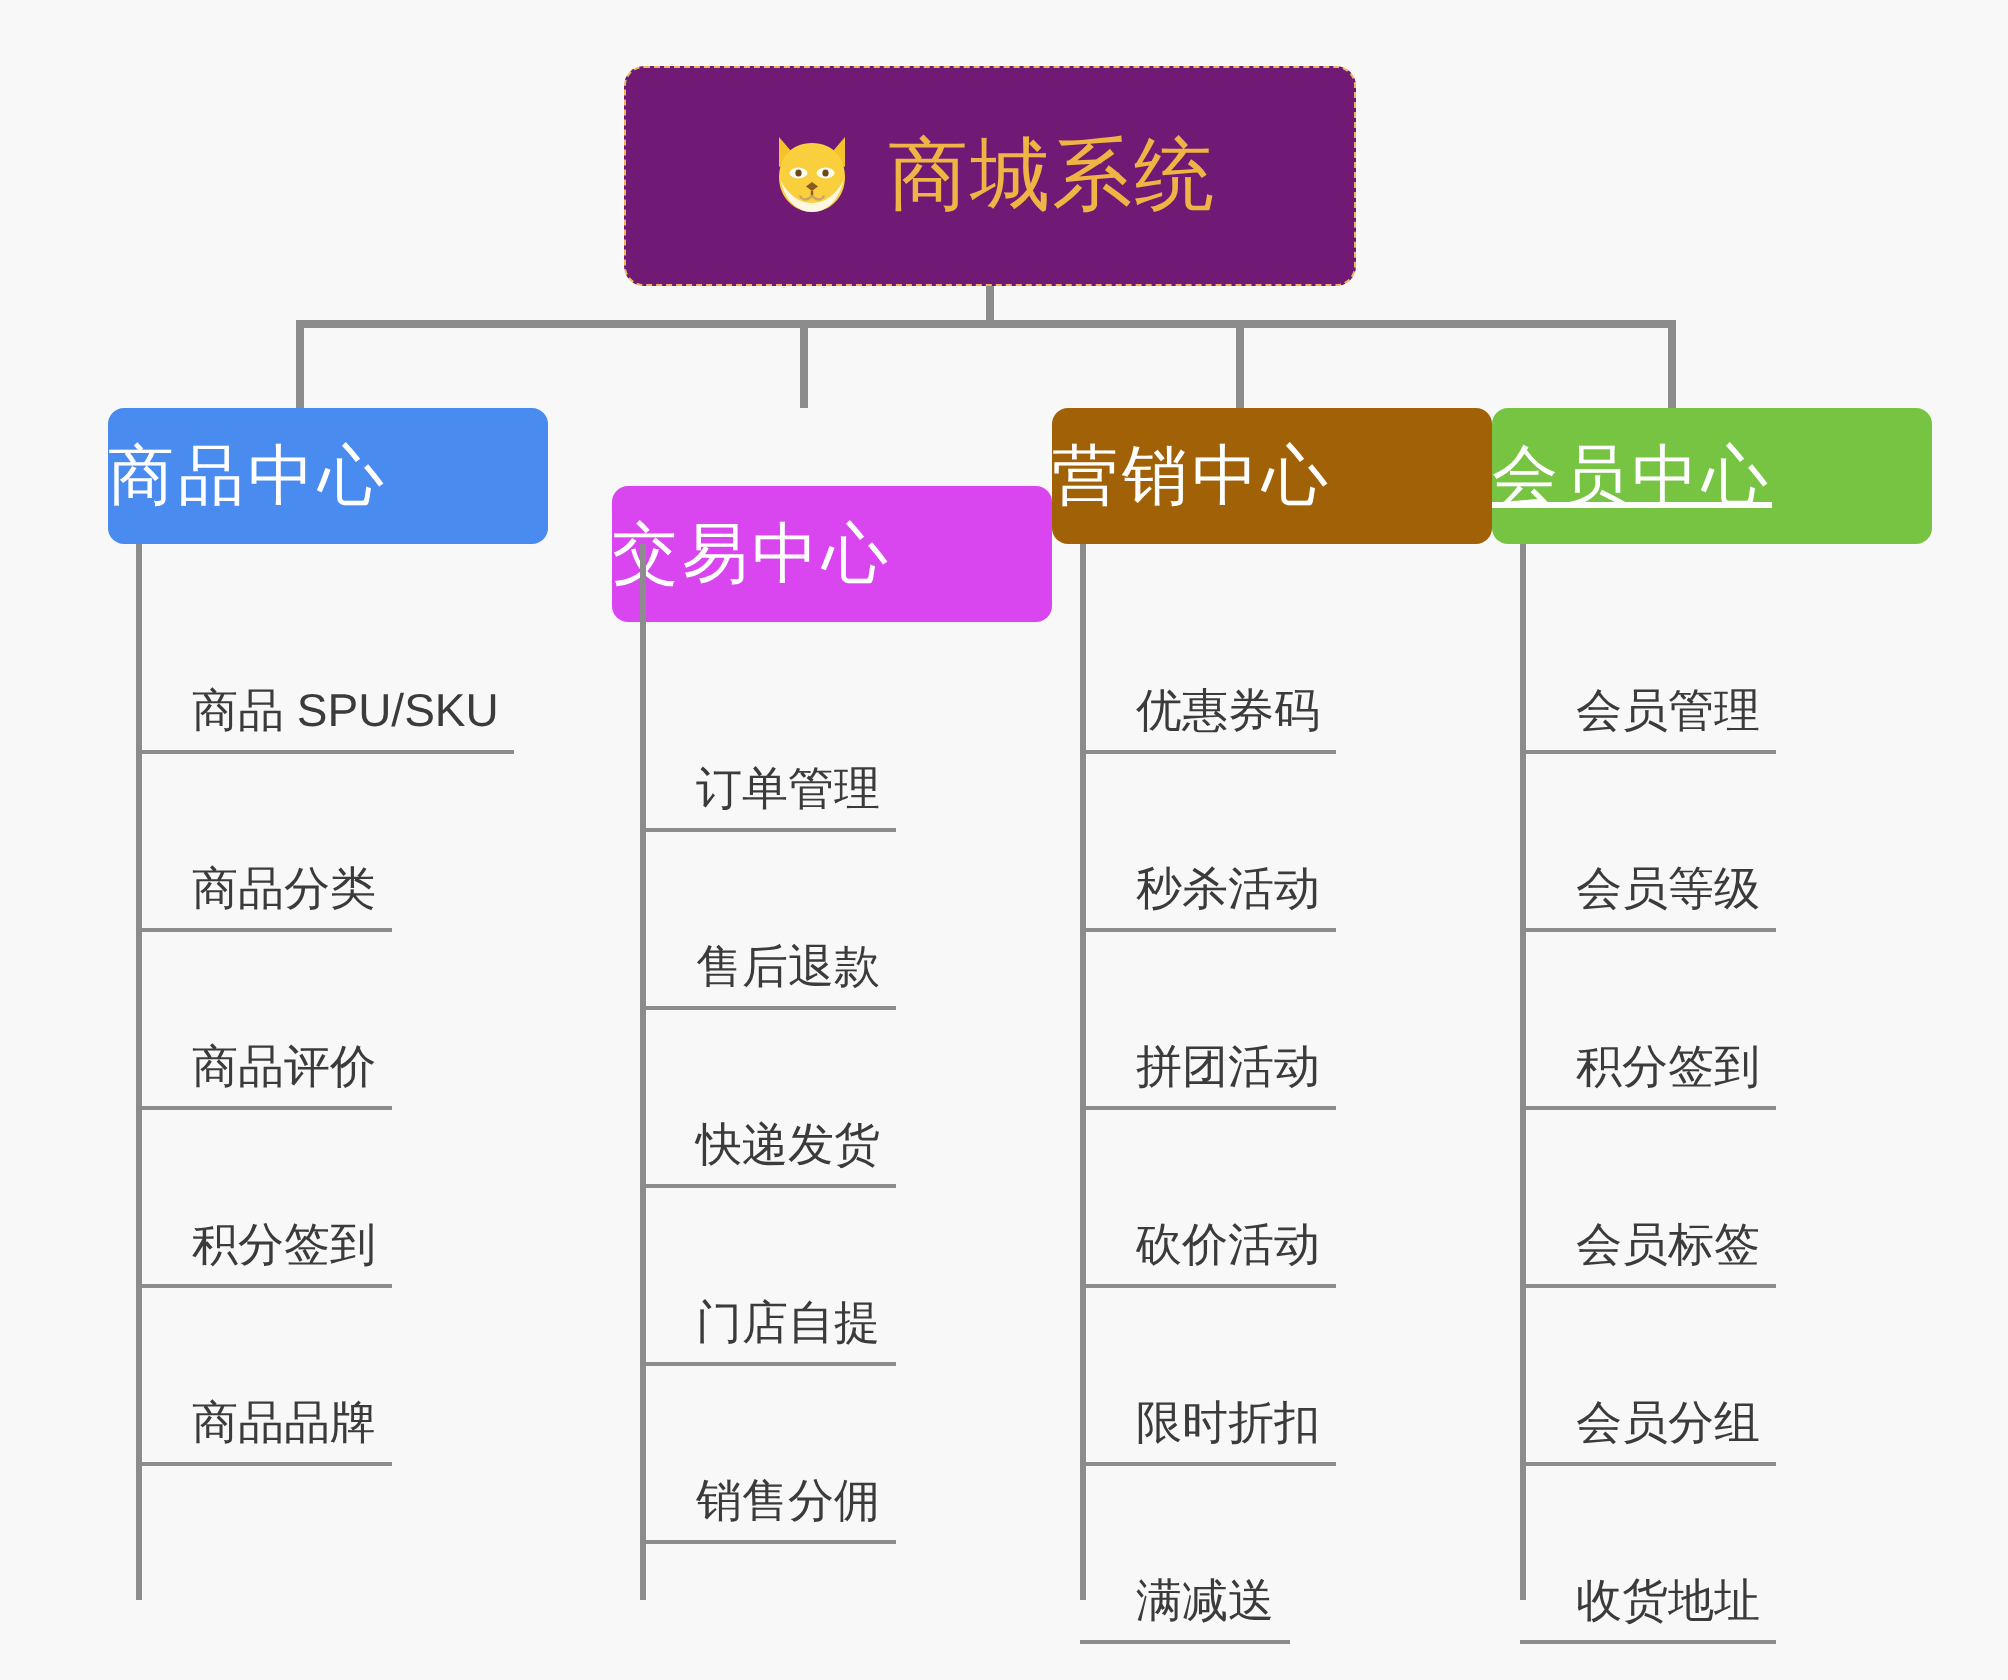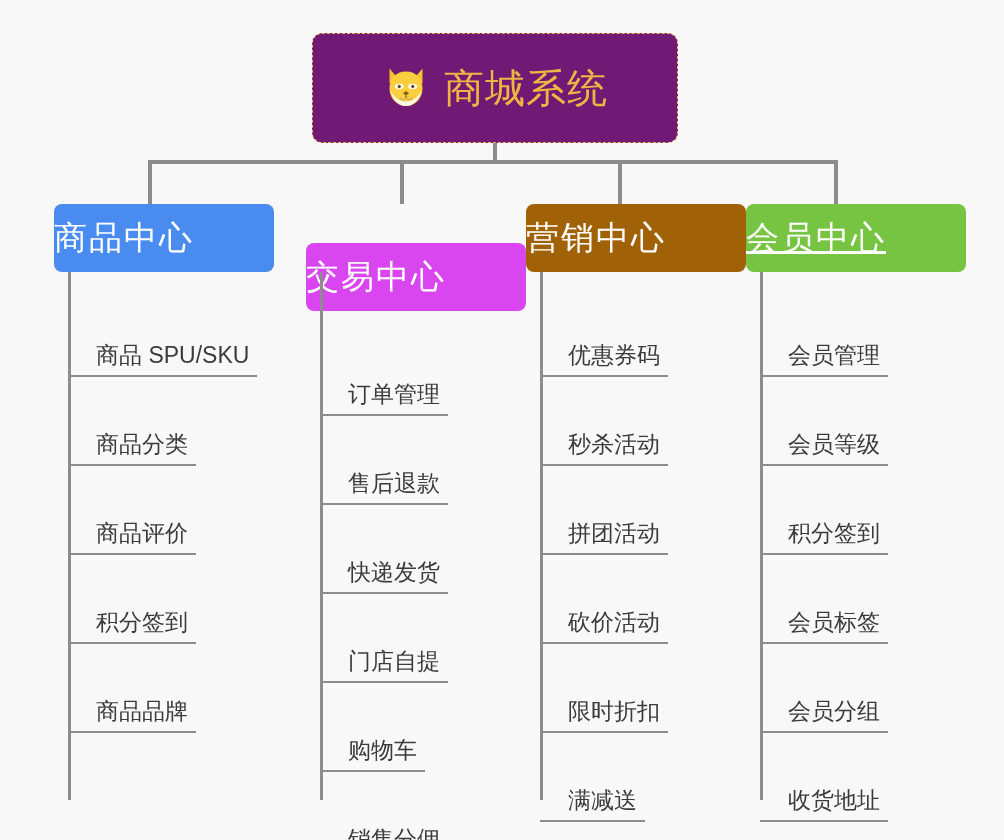--- a/index.html
+++ b/index.html
@@ -192,23 +192,20 @@
       <div class="leaf">
           <div class="leaf-inner"><span class="leaf-label">售后退款</span></div>
         </div>
       <div class="leaf">
           <div class="leaf-inner"><span class="leaf-label">快递发货</span></div>
         </div>
       <div class="leaf">
           <div class="leaf-inner"><span class="leaf-label">门店自提</span></div>
         </div>
       <div class="leaf">
-          <div class="leaf-inner"><span class="leaf-label">购物车</span></div>
-        </div>
-      <div class="leaf">
           <div class="leaf-inner"><span class="leaf-label">销售分佣</span></div>
         </div>
     </div>
   </div>
 
   <div class="column" id="col-2">
     <div class="col-header" style="background: #a16207;">
       <span>营销中心</span>
     </div>
     <div class="col-trunk" style="height: 528px; background: rgb(140, 140, 140);"></div>

